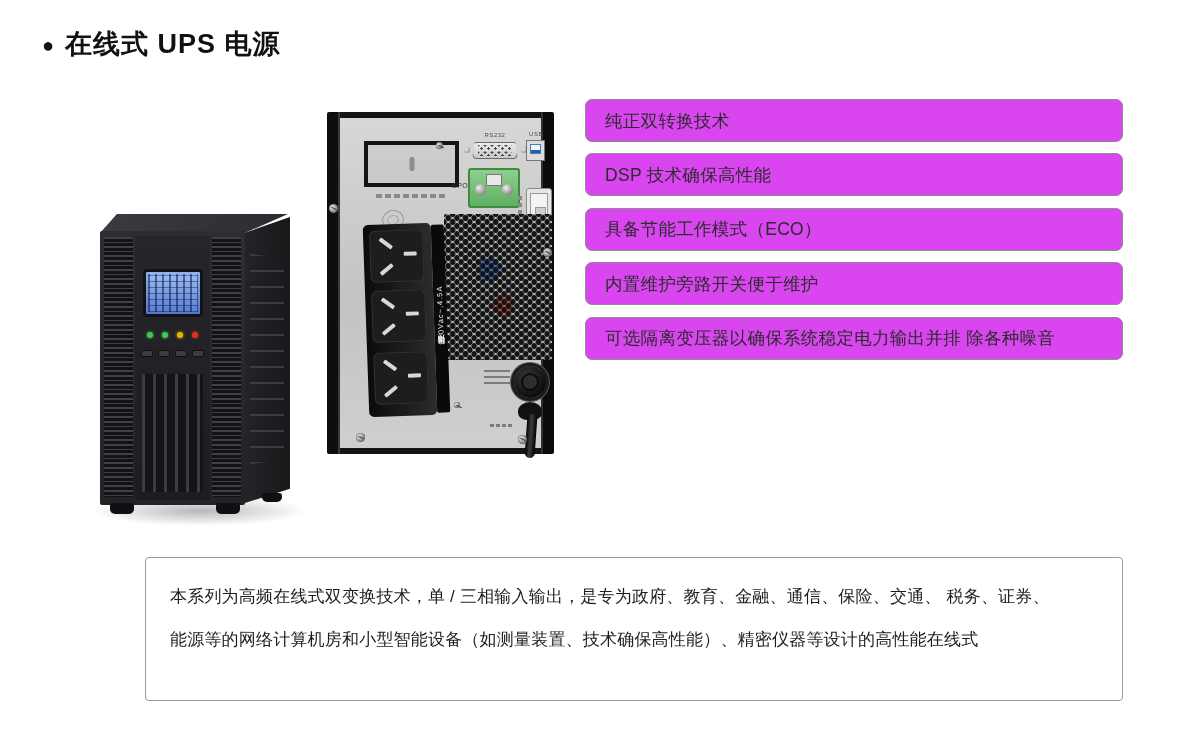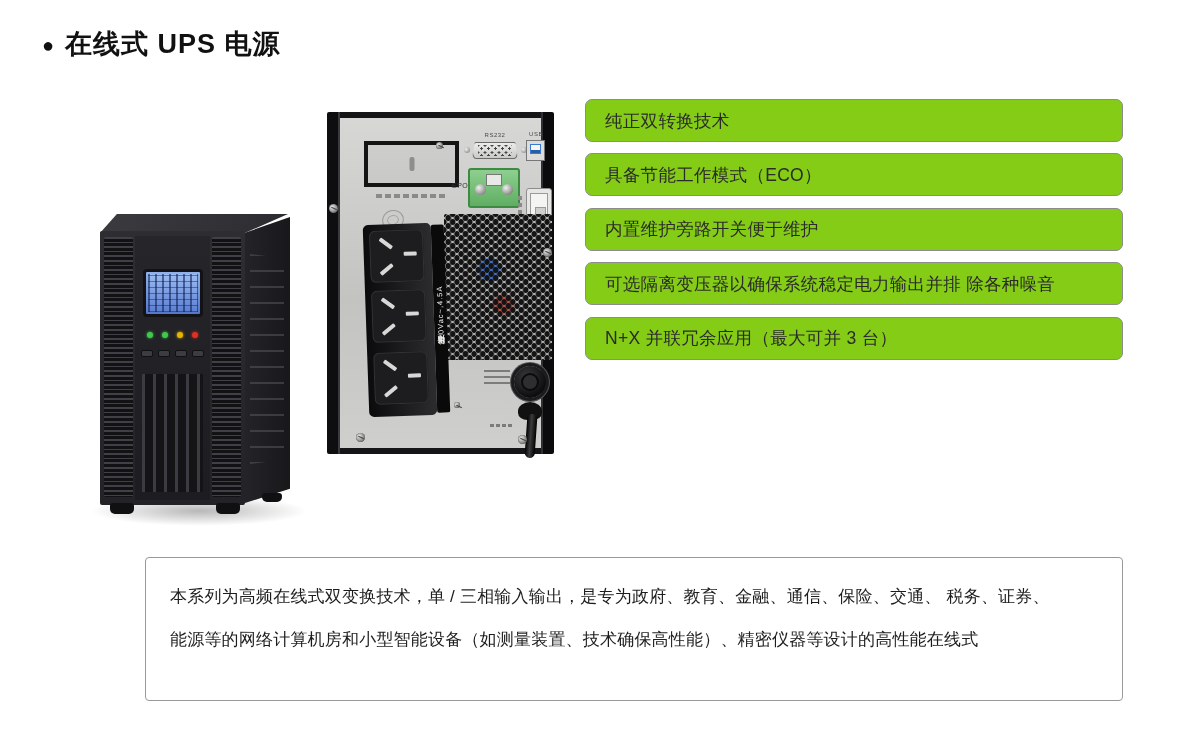--- a/index.html
+++ b/index.html
@@ -6,21 +6,21 @@
   html,body { background:#ffffff; }
   body { font-family:"Liberation Sans","DejaVu Sans",sans-serif; }
   .page { position:relative; width:1200px; height:733px; background:#fff; overflow:hidden; }
 
   
   .title { position:absolute; left:42px; top:26px; font-size:27px; font-weight:bold; color:#111; letter-spacing:1px; display:flex; align-items:center; gap:10px; }
   .title .bullet { font-size:20px; line-height:1; position:relative; top:1px; }
 
   
   .features { position:absolute; left:585px; top:99px; width:538px; display:flex; flex-direction:column; gap:11.4px; }
-  .feature-box { height:43px; border:1px solid #8c8c8c; border-radius:7px; display:flex; align-items:center; padding-left:19px; font-size:17.5px; color:#2b2b2b; background:#84cc16; letter-spacing:0.3px; }
+  .feature-box { height:43px; border:1px solid #8c8c8c; border-radius:7px; display:flex; align-items:center; padding-left:19px; font-size:17.5px; color:#2b2b2b; background:#d946ef; letter-spacing:0.3px; }
 
   
   .desc-box { position:absolute; left:145px; top:557px; width:978px; height:144px; border:1px solid #999; border-radius:4px; background:#fff; padding:17px 24px 0 24px; }
   .desc-box p { font-size:17px; line-height:43px; color:#1d1d1d; letter-spacing:0.2px; white-space:nowrap; }
 
   
   .front-unit { position:absolute; left:98px; top:214px; width:196px; height:302px; }
   .fu-shadow { position:absolute; left:-8px; right:-14px; bottom:-10px; height:30px; background:radial-gradient(ellipse at center, rgba(0,0,0,0.28), rgba(0,0,0,0) 70%); }
   .fu-top { position:absolute; left:2px; top:0; width:188px; height:19px; clip-path:polygon(0 100%,77% 100%,100% 0,9% 0); background:linear-gradient(90deg,#3a3a3f,#2d2d31); }
   .fu-side { position:absolute; left:147px; top:3px; width:45px; height:286px; clip-path:polygon(0 5.5%,100% 0,100% 95%,0 100%); background:linear-gradient(90deg,#242428,#18181b); }
@@ -223,30 +223,30 @@
       <div class="screw s5"></div>
       <div class="screw s6"></div>
     </div>
   </div>
 
   <div class="features">
     <div class="feature-box">
         <span>纯正双转换技术</span>
       </div>
     <div class="feature-box">
+        <span>DSP 技术确保高性能</span>
+      </div>
+    <div class="feature-box">
         <span>具备节能工作模式（ECO）</span>
       </div>
     <div class="feature-box">
         <span>内置维护旁路开关便于维护</span>
       </div>
     <div class="feature-box">
         <span>可选隔离变压器以确保系统稳定电力输出并排 除各种噪音</span>
-      </div>
-    <div class="feature-box">
-        <span>N+X 并联冗余应用（最大可并 3 台）</span>
       </div>
   </div>
 
   <div class="desc-box">
     <p>本系列为高频在线式双变换技术，单 / 三相输入输出，是专为政府、教育、金融、通信、保险、交通、 税务、证券、</p>
     <p>能源等的网络计算机房和小型智能设备（如测量装置、技术确保高性能）、精密仪器等设计的高性能在线式</p>
   </div>
 
 </div>
 

